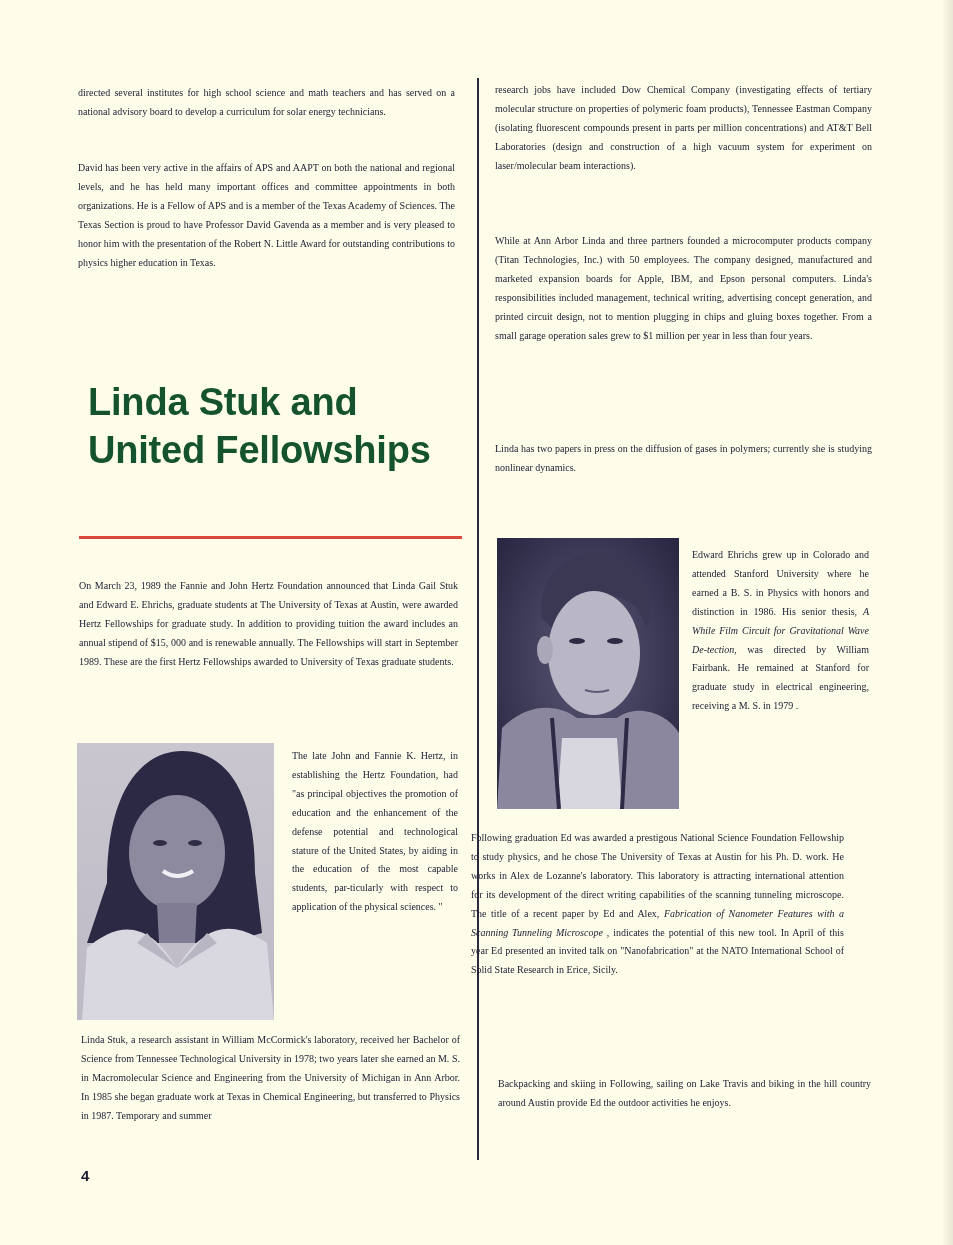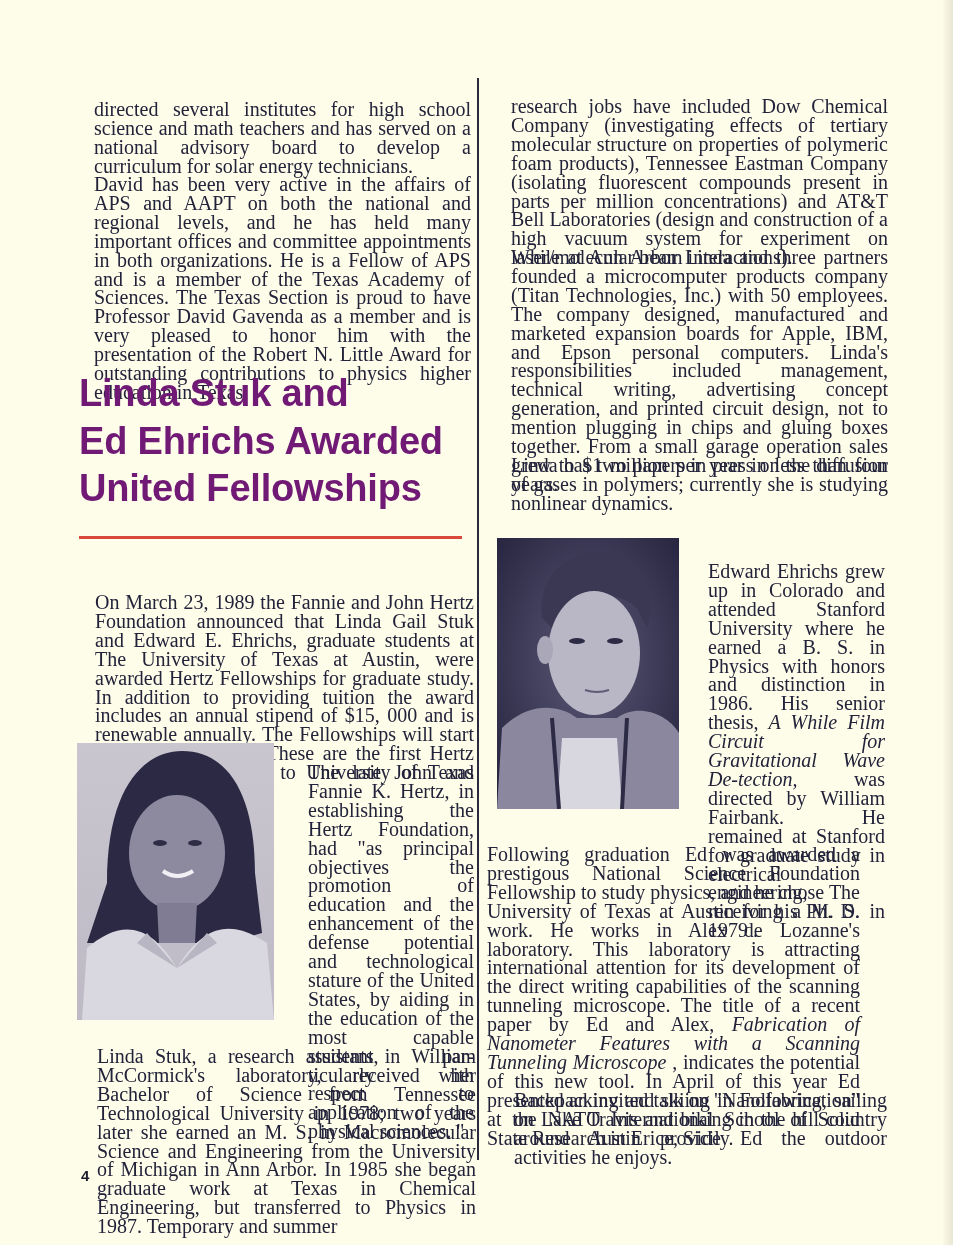--- a/index.html
+++ b/index.html
@@ -11,30 +11,30 @@
   }
   .right-edge {
     position: absolute; right: 0; top: 0; width: 10px; height: 1245px;
     background: linear-gradient(to right, #fbfae6, #e8e6d4);
   }
   .col-rule {
     position: absolute; left: 477px; top: 78px; width: 2px; height: 1082px;
     background: #2a2a3c;
   }
   .para {
-    position: absolute; margin: 16px;
-    font-size: 20px; line-height: 18.9px;
+    position: absolute; margin: 0;
+    font-size: 10px; line-height: 18.9px;
     text-align: justify; text-align-last: left;
   }
   .para i { font-style: italic; }
   .headline {
-    position: absolute; left: 79px; top: 370px; width: 400px; margin: 0;
+    position: absolute; left: 79px; top: 370px; width: 400px; margin: 9px;
     font-family: "Liberation Sans", "DejaVu Sans", sans-serif;
     font-weight: bold; font-size: 38px; line-height: 47.5px;
-    color: #701a75; letter-spacing: -0.2px;
+    color: #14532d; letter-spacing: -0.2px;
   }
   .headline span { display: block; }
   .red-rule {
     position: absolute; left: 79px; top: 536px; width: 383px; height: 3px;
     background: #d9483a;
   }
   .photo {
     position: absolute; overflow: hidden;
   }
   .photo svg { display: block; width: 100%; height: 100%; }
@@ -49,21 +49,20 @@
 
 <div class="right-edge"></div>
 <div class="col-rule"></div>
 
 <p class="para" style="left:78px; top:84px; width:377px;">directed several institutes for high school science and math teachers and has served on a national advisory board to develop a curriculum for solar energy technicians.</p>
 
 <p class="para" style="left:78px; top:159px; width:377px;">David has been very active in the affairs of APS and AAPT on both the national and regional levels, and he has held many important offices and committee appointments in both organizations. He is a Fellow of APS and is a member of the Texas Academy of Sciences. The Texas Section is proud to have Professor David Gavenda as a member and is very pleased to honor him with the presentation of the Robert N. Little Award for outstanding contributions to physics higher education in Texas.</p>
 
 <h1 class="headline">
   <span>Linda Stuk and</span>
-  <span>Ed Ehrichs Awarded</span>
   <span>United Fellowships</span>
 </h1>
 
 <div class="red-rule"></div>
 
 <p class="para" style="left:79px; top:577px; width:379px;">On March 23, 1989  the Fannie and John Hertz Foundation announced that Linda Gail Stuk and Edward E. Ehrichs, graduate students at The University of Texas at Austin, were awarded Hertz Fellowships for graduate study. In addition to providing tuition the award includes an annual stipend of $15, 000 and is renewable annually. The Fellowships will start in September 1989. These are the first Hertz Fellowships awarded to University of Texas graduate students.</p>
 
 <div class="photo" style="left:77px; top:743px; width:197px; height:277px;" aria-label="Portrait photo of Linda Stuk">
   <svg viewBox="0 0 197 277" preserveAspectRatio="none">
     <defs>

